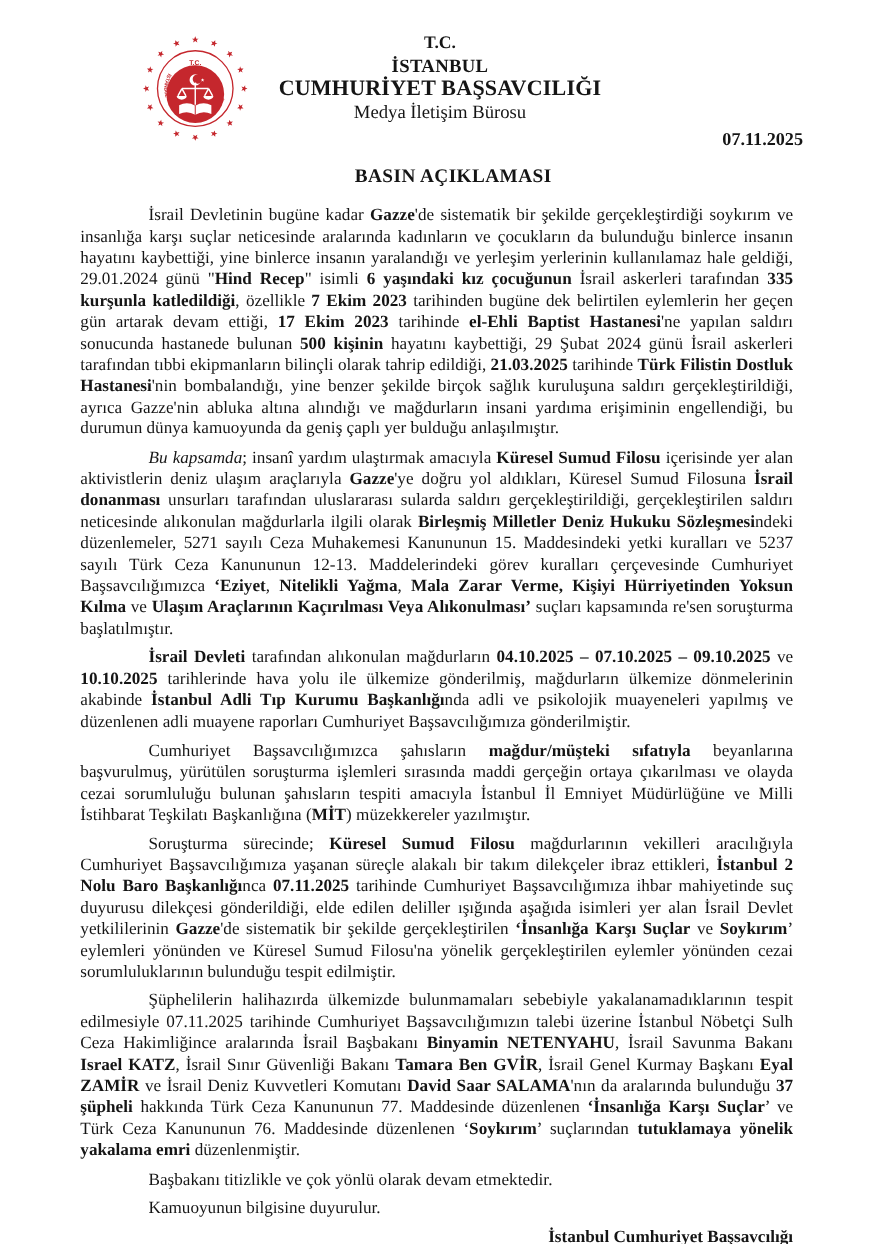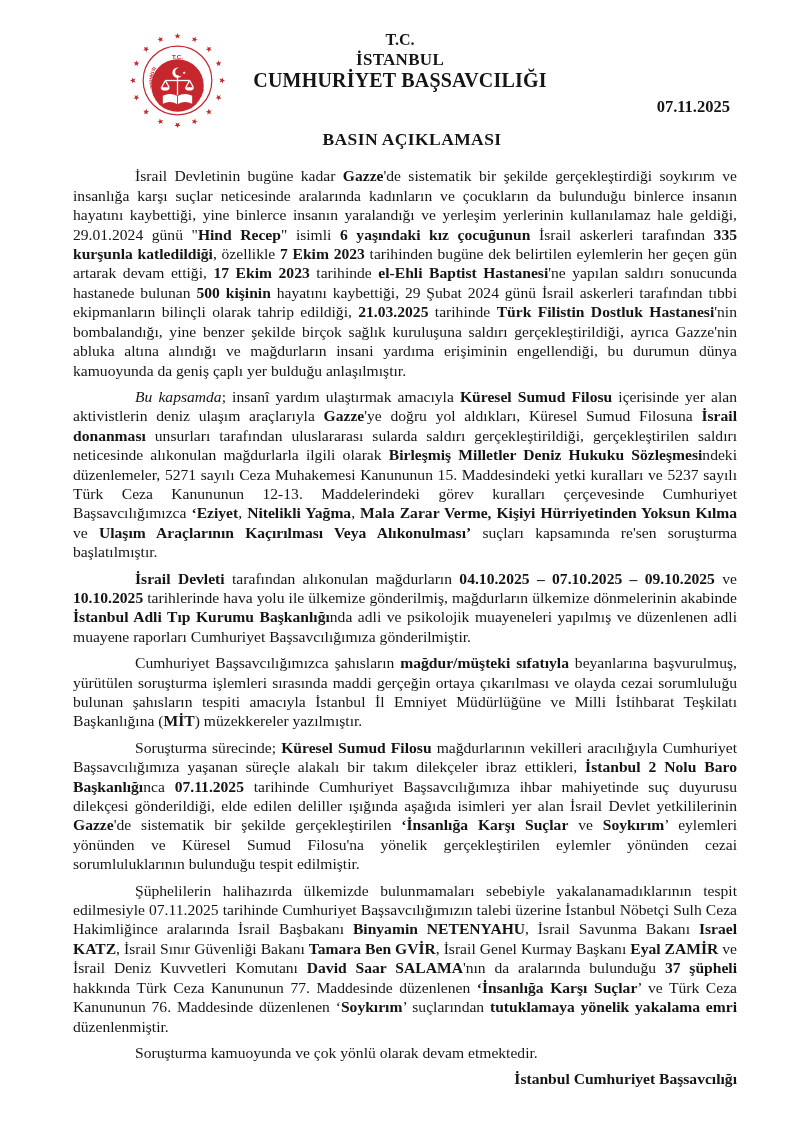--- a/index.html
+++ b/index.html
@@ -11,21 +11,21 @@
   .page{position:relative;width:800px;height:973px;}
   .emblem{position:absolute;left:127px;top:29px;width:101px;height:101px;}
   .header{text-align:center;padding-top:31px;line-height:1.16;}
   .h-tc{font-size:16px;font-weight:bold;}
   .h-city{font-size:17px;font-weight:bold;letter-spacing:.3px;}
   .h-office{font-size:20px;font-weight:bold;letter-spacing:.2px;}
   .h-bureau{font-size:17px;}
   .dateline{text-align:right;padding:5px 70px 0 0;font-weight:bold;font-size:16.5px;}
   .doc-title{text-align:center;font-weight:bold;font-size:17.5px;margin-top:12px;letter-spacing:.4px;padding-left:24px;}
   .docbody{padding:16px 63px 0 73px;font-size:15.6px;line-height:19.4px;text-align:justify;}
-  .docbody p{margin:0 0 7px 0;text-indent:62px;}
+  .docbody p{margin:0 16px 7px 0;text-indent:62px;}
   .docbody p.signature{text-align:right;text-indent:0;margin-top:4px;}
   .docbody b{font-weight:bold;}
   .docbody i{}
   .ring-text{font-family:"Liberation Sans","DejaVu Sans",sans-serif;font-weight:bold;}
 </style>
 </head>
 <body>
 
 <div class="page">
 
@@ -81,30 +81,32 @@
     <g>
       <path d="M35.5,66 Q42.8,62.3 50,66.4 Q57.2,62.3 64.5,66 L64.5,74 Q57.2,70.4 50,74.6 Q42.8,70.4 35.5,74 Z" fill="#ffffff"></path>
       <path d="M50,66.4 L50,74.6" stroke="var(--emblem-red)" stroke-width="0.9"></path>
     </g>
   </svg>
 
   <div class="header">
     <div class="h-tc">T.C.</div>
     <div class="h-city">İSTANBUL</div>
     <div class="h-office">CUMHURİYET BAŞSAVCILIĞI</div>
+    <div class="h-bureau">Medya İletişim Bürosu</div>
   </div>
 
   <div class="dateline">07.11.2025</div>
 
   <div class="doc-title">BASIN AÇIKLAMASI</div>
 
   <div class="docbody">
       <p><span>İsrail Devletinin bugüne kadar </span><b>Gazze</b><span>'de sistematik bir şekilde gerçekleştirdiği soykırım ve insanlığa karşı suçlar neticesinde aralarında kadınların ve çocukların da bulunduğu binlerce insanın hayatını kaybettiği, yine binlerce insanın yaralandığı ve yerleşim yerlerinin kullanılamaz hale geldiği, 29.01.2024 günü "</span><b>Hind Recep</b><span>" isimli </span><b>6 yaşındaki kız çocuğunun</b><span> İsrail askerleri tarafından </span><b>335 kurşunla katledildiği</b><span>, özellikle </span><b>7 Ekim 2023</b><span> tarihinden bugüne dek belirtilen eylemlerin her geçen gün artarak devam ettiği, </span><b>17 Ekim 2023</b><span> tarihinde </span><b>el-Ehli Baptist Hastanesi</b><span>'ne yapılan saldırı sonucunda hastanede bulunan </span><b>500 kişinin</b><span> hayatını kaybettiği, 29 Şubat 2024 günü İsrail askerleri tarafından tıbbi ekipmanların bilinçli olarak tahrip edildiği, </span><b>21.03.2025</b><span> tarihinde </span><b>Türk Filistin Dostluk Hastanesi</b><span>'nin bombalandığı, yine benzer şekilde birçok sağlık kuruluşuna saldırı gerçekleştirildiği, ayrıca Gazze'nin abluka altına alındığı ve mağdurların insani yardıma erişiminin engellendiği, bu durumun dünya kamuoyunda da geniş çaplı yer bulduğu anlaşılmıştır.</span></p>
       <p><i>Bu kapsamda</i><span>; insanî yardım ulaştırmak amacıyla </span><b>Küresel Sumud Filosu</b><span> içerisinde yer alan aktivistlerin deniz ulaşım araçlarıyla </span><b>Gazze</b><span>'ye doğru yol aldıkları, Küresel Sumud Filosuna </span><b>İsrail donanması</b><span> unsurları tarafından uluslararası sularda saldırı gerçekleştirildiği, gerçekleştirilen saldırı neticesinde alıkonulan mağdurlarla ilgili olarak </span><b>Birleşmiş Milletler Deniz Hukuku Sözleşmesi</b><span>ndeki düzenlemeler, 5271 sayılı Ceza Muhakemesi Kanununun 15. Maddesindeki yetki kuralları ve 5237 sayılı Türk Ceza Kanununun 12-13. Maddelerindeki görev kuralları çerçevesinde Cumhuriyet Başsavcılığımızca </span><b>‘Eziyet</b><span>, </span><b>Nitelikli Yağma</b><span>, </span><b>Mala Zarar Verme, Kişiyi Hürriyetinden Yoksun Kılma</b><span> ve </span><b>Ulaşım Araçlarının Kaçırılması Veya Alıkonulması’</b><span> suçları kapsamında re'sen soruşturma başlatılmıştır.</span></p>
       <p><b>İsrail Devleti</b><span> tarafından alıkonulan mağdurların </span><b>04.10.2025 – 07.10.2025 – 09.10.2025</b><span> ve </span><b>10.10.2025</b><span> tarihlerinde hava yolu ile ülkemize gönderilmiş, mağdurların ülkemize dönmelerinin akabinde </span><b>İstanbul Adli Tıp Kurumu Başkanlığı</b><span>nda adli ve psikolojik muayeneleri yapılmış ve düzenlenen adli muayene raporları Cumhuriyet Başsavcılığımıza gönderilmiştir.</span></p>
       <p><span>Cumhuriyet Başsavcılığımızca şahısların </span><b>mağdur/müşteki sıfatıyla</b><span> beyanlarına başvurulmuş, yürütülen soruşturma işlemleri sırasında maddi gerçeğin ortaya çıkarılması ve olayda cezai sorumluluğu bulunan şahısların tespiti amacıyla İstanbul İl Emniyet Müdürlüğüne ve Milli İstihbarat Teşkilatı Başkanlığına (</span><b>MİT</b><span>) müzekkereler yazılmıştır.</span></p>
       <p><span>Soruşturma sürecinde; </span><b>Küresel Sumud Filosu</b><span> mağdurlarının vekilleri aracılığıyla Cumhuriyet Başsavcılığımıza yaşanan süreçle alakalı bir takım dilekçeler ibraz ettikleri, </span><b>İstanbul 2 Nolu Baro Başkanlığı</b><span>nca </span><b>07.11.2025</b><span> tarihinde Cumhuriyet Başsavcılığımıza ihbar mahiyetinde suç duyurusu dilekçesi gönderildiği, elde edilen deliller ışığında aşağıda isimleri yer alan İsrail Devlet yetkililerinin </span><b>Gazze</b><span>'de sistematik bir şekilde gerçekleştirilen </span><b>‘İnsanlığa Karşı Suçlar</b><span> ve </span><b>Soykırım</b><span>’ eylemleri yönünden ve Küresel Sumud Filosu'na yönelik gerçekleştirilen eylemler yönünden cezai sorumluluklarının bulunduğu tespit edilmiştir.</span></p>
       <p><span>Şüphelilerin halihazırda ülkemizde bulunmamaları sebebiyle yakalanamadıklarının tespit edilmesiyle 07.11.2025 tarihinde Cumhuriyet Başsavcılığımızın talebi üzerine İstanbul Nöbetçi Sulh Ceza Hakimliğince aralarında İsrail Başbakanı </span><b>Binyamin NETENYAHU</b><span>, İsrail Savunma Bakanı </span><b>Israel KATZ</b><span>, İsrail Sınır Güvenliği Bakanı </span><b>Tamara Ben GVİR</b><span>, İsrail Genel Kurmay Başkanı </span><b>Eyal ZAMİR</b><span> ve İsrail Deniz Kuvvetleri Komutanı </span><b>David Saar SALAMA</b><span>'nın da aralarında bulunduğu </span><b>37 şüpheli</b><span> hakkında Türk Ceza Kanununun 77. Maddesinde düzenlenen </span><b>‘İnsanlığa Karşı Suçlar</b><span>’ ve Türk Ceza Kanununun 76. Maddesinde düzenlenen ‘</span><b>Soykırım</b><span>’ suçlarından </span><b>tutuklamaya yönelik yakalama emri</b><span> düzenlenmiştir.</span></p>
-      <p><span>Soruşturma kamuoyunda ve çok yönlü olarak devam etmektedir.</span></p>
+      <p><span>Başbakanı titizlikle ve çok yönlü olarak devam etmektedir.</span></p>
+      <p><span>Kamuoyunun bilgisine duyurulur.</span></p>
       <p class="signature"><b>İstanbul Cumhuriyet Başsavcılığı</b></p>
     </div>
 
 </div>
 
 </body></html>

